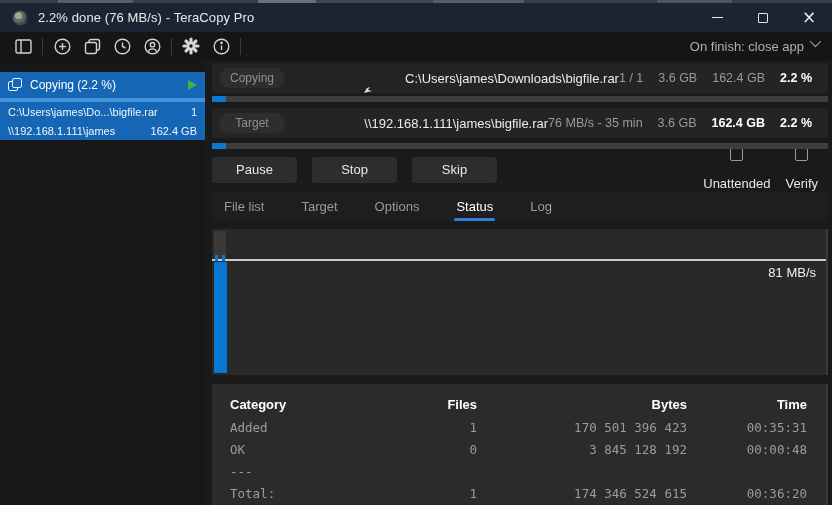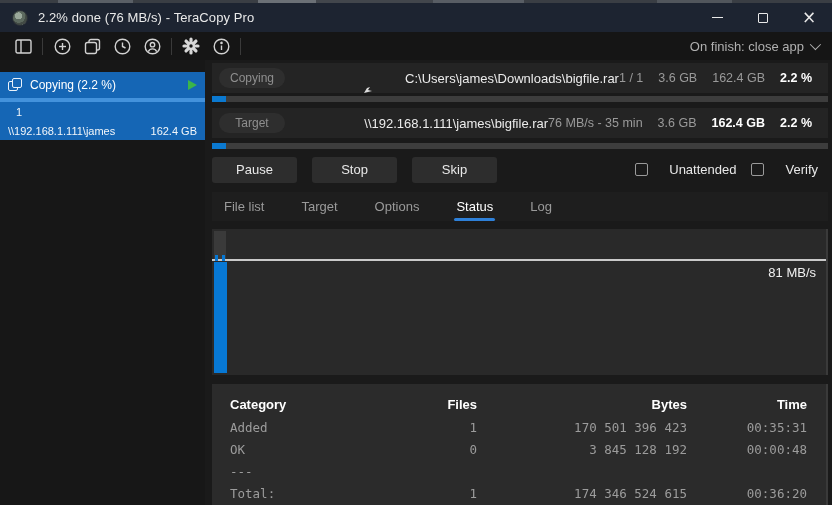--- a/index.html
+++ b/index.html
@@ -25,21 +25,21 @@
   .glyph-min { width:11px; height:1px; background:#e9e9e9; }
   .glyph-max { width:10px; height:10px; border:1px solid #e9e9e9; border-radius:1px; }
   .glyph-close { font-size:17px; line-height:1; font-family:"DejaVu Sans", sans-serif; }
 
   
   .toolbar { position:absolute; top:32px; left:0; right:0; height:28px; background:#151515;
     display:flex; align-items:center; padding:0 14px 0 8px; }
   .tb-icon { width:30px; height:26px; display:flex; align-items:center; justify-content:center; }
   .tb-sep { width:1px; height:17px; background:#3a3a3a; margin:0 4px; }
   .tb-icon svg { stroke:#d2d2d2; fill:none; stroke-width:1.4; }
-  .on-finish { margin-left:auto; color:#b0b0b0; font-size:13px; display:flex; align-items:center; gap:6px; }
+  .on-finish { margin-left:auto; color:#b0b0b0; font-size:13px; display:flex; align-items:flex-start; gap:6px; }
   .chev { width:8px; height:8px; border-right:1.5px solid #b0b0b0; border-bottom:1.5px solid #b0b0b0;
     transform:rotate(45deg) translateY(-2px); }
 
   
   .sidebar { position:absolute; top:60px; left:0; width:205px; bottom:0; background:#171717; }
   .task-card { margin-top:12px; background:#1566b5; cursor:default; }
   .tc-head { height:26px; display:flex; align-items:center; padding:0 8px; gap:8px; }
   .tc-copy-icon { width:14px; height:14px; position:relative; flex:0 0 auto; }
   .tc-copy-icon .r1,.tc-copy-icon .r2 { position:absolute; width:10px; height:10px; border:1.3px solid #eaf2fa; border-radius:2px; }
   .tc-copy-icon .r1 { left:0; top:3px; }
@@ -63,21 +63,21 @@
   .stats .strong { color:#fff; font-weight:bold; }
 
   .pbar { margin-top:3px; height:6px; background:#3d3d3d; position:relative; }
   .pbar.second { margin-top:5px; }
   .pfill { position:absolute; left:0; top:0; bottom:0; background:#0b79d0; }
 
   .actions { margin-top:7px; height:27px; display:flex; align-items:center; }
   .btn { width:85px; height:26px; background:#2d2d2d; border:none; border-radius:3px; color:#e8e8e8;
     font-size:13px; font-family:inherit; margin-right:15px; }
   .checks { margin-left:auto; display:flex; align-items:center; gap:15px; padding-right:10px; }
-  .check { display:flex; align-items:center; gap:21px; color:#e8e8e8; font-size:13px; }
+  .check { display:flex; align-items:center; gap:15px; color:#e8e8e8; font-size:13px;flex-direction:column; }
   .box { width:13px; height:13px; border:1px solid #9a9a9a; border-radius:2px; background:transparent; }
 
   .tabs { margin-top:9px; height:29px; display:flex; align-items:center; padding-left:2px; background:#1e1e1e;gap:17px; }
   .tab { color:#9a9a9a; font-size:13px; padding:5px 10px; position:relative; }
   .tab.active { color:#fff; }
   .tab.active::after { content:""; position:absolute; left:8px; right:8px; bottom:-2px; height:3px; background:#2e80d8; border-radius:2px; }
 
   .graph { margin-top:8px; height:146px; background:#292929; position:relative; border-right:2px solid #3a3a3a; }
   .g-max { position:absolute; left:2px; top:2px; width:12px; height:29px; background:#3a3a3a; }
   .g-line { position:absolute; left:0; right:0; top:30px; height:2px; background:#c9c9c9; }
@@ -186,20 +186,21 @@
       <div class="tc-head">
         <span class="tc-copy-icon">
             <span class="r1"></span>
             <span class="r2"></span>
           </span>
         <span class="tc-label">Copying (2.2 %)</span>
         <span class="tc-play"></span>
       </div>
       <div class="tc-progress"></div>
       <div class="tc-row">
+        <span>C:\Users\james\Do...\bigfile.rar</span>
         <span class="val">1</span>
       </div>
       <div class="tc-row">
         <span>\\192.168.1.111\james</span>
         <span class="val">162.4 GB</span>
       </div>
     </div>
   </div>
 
   <div class="main">

